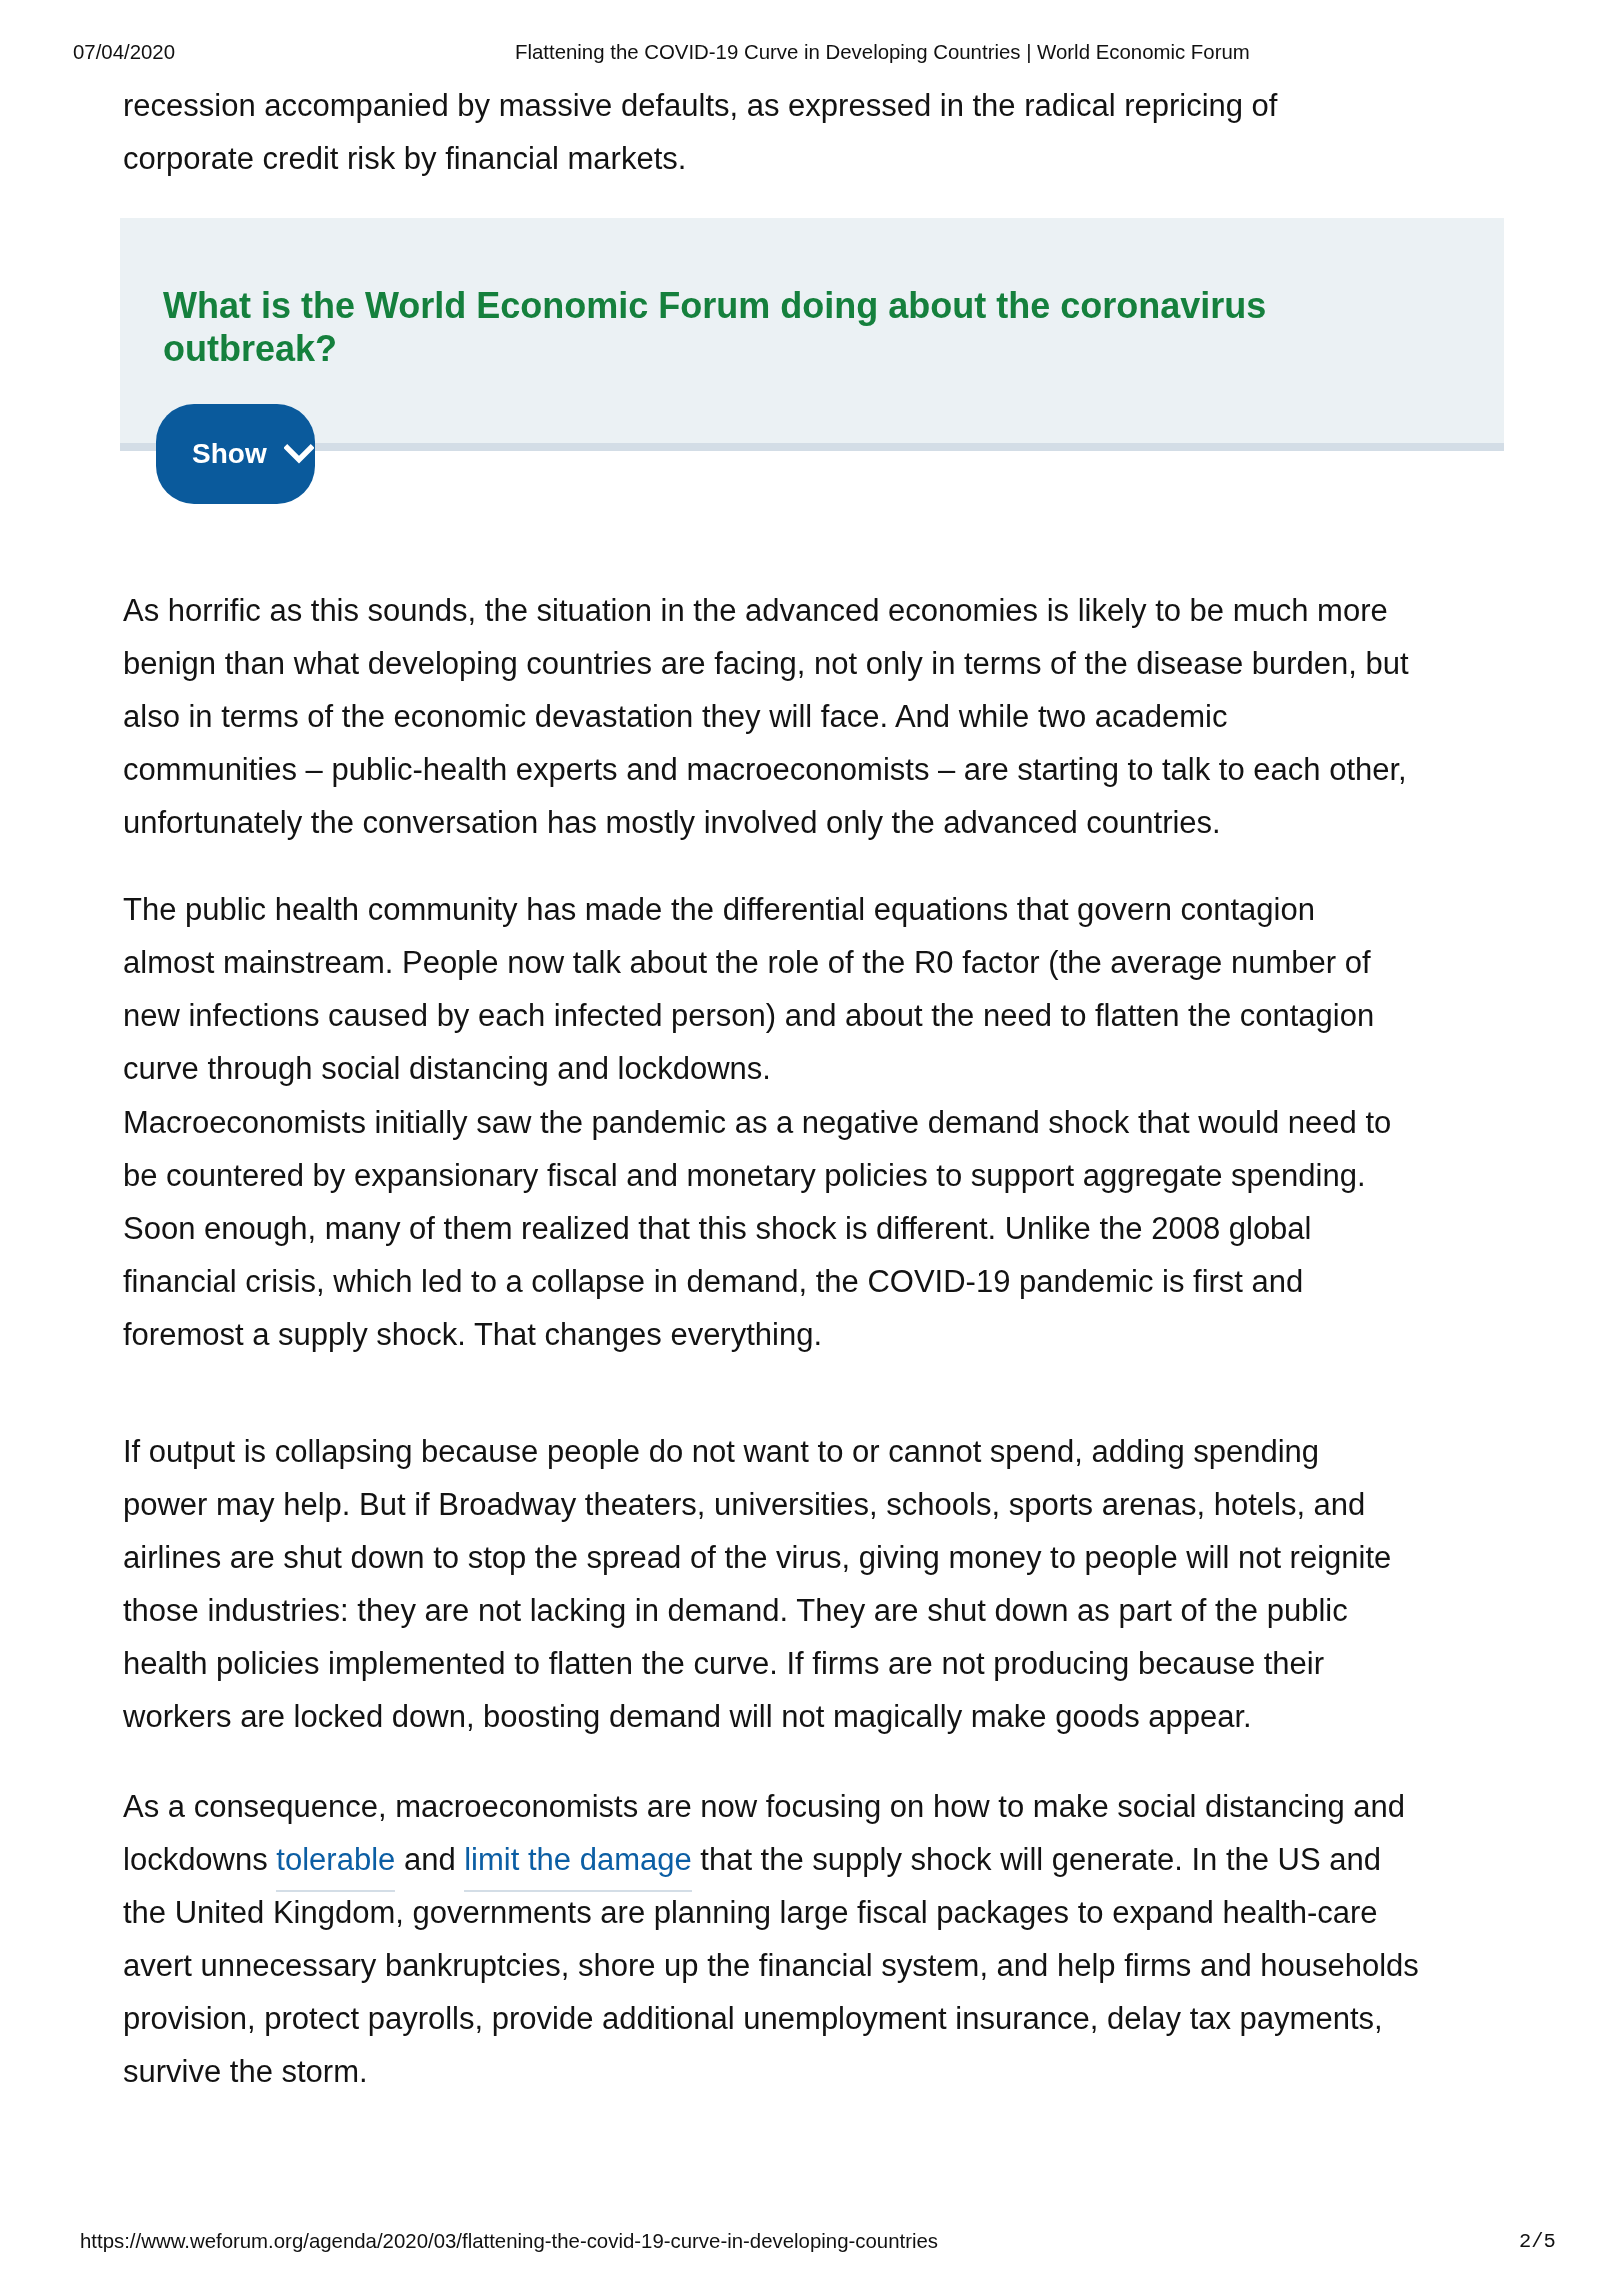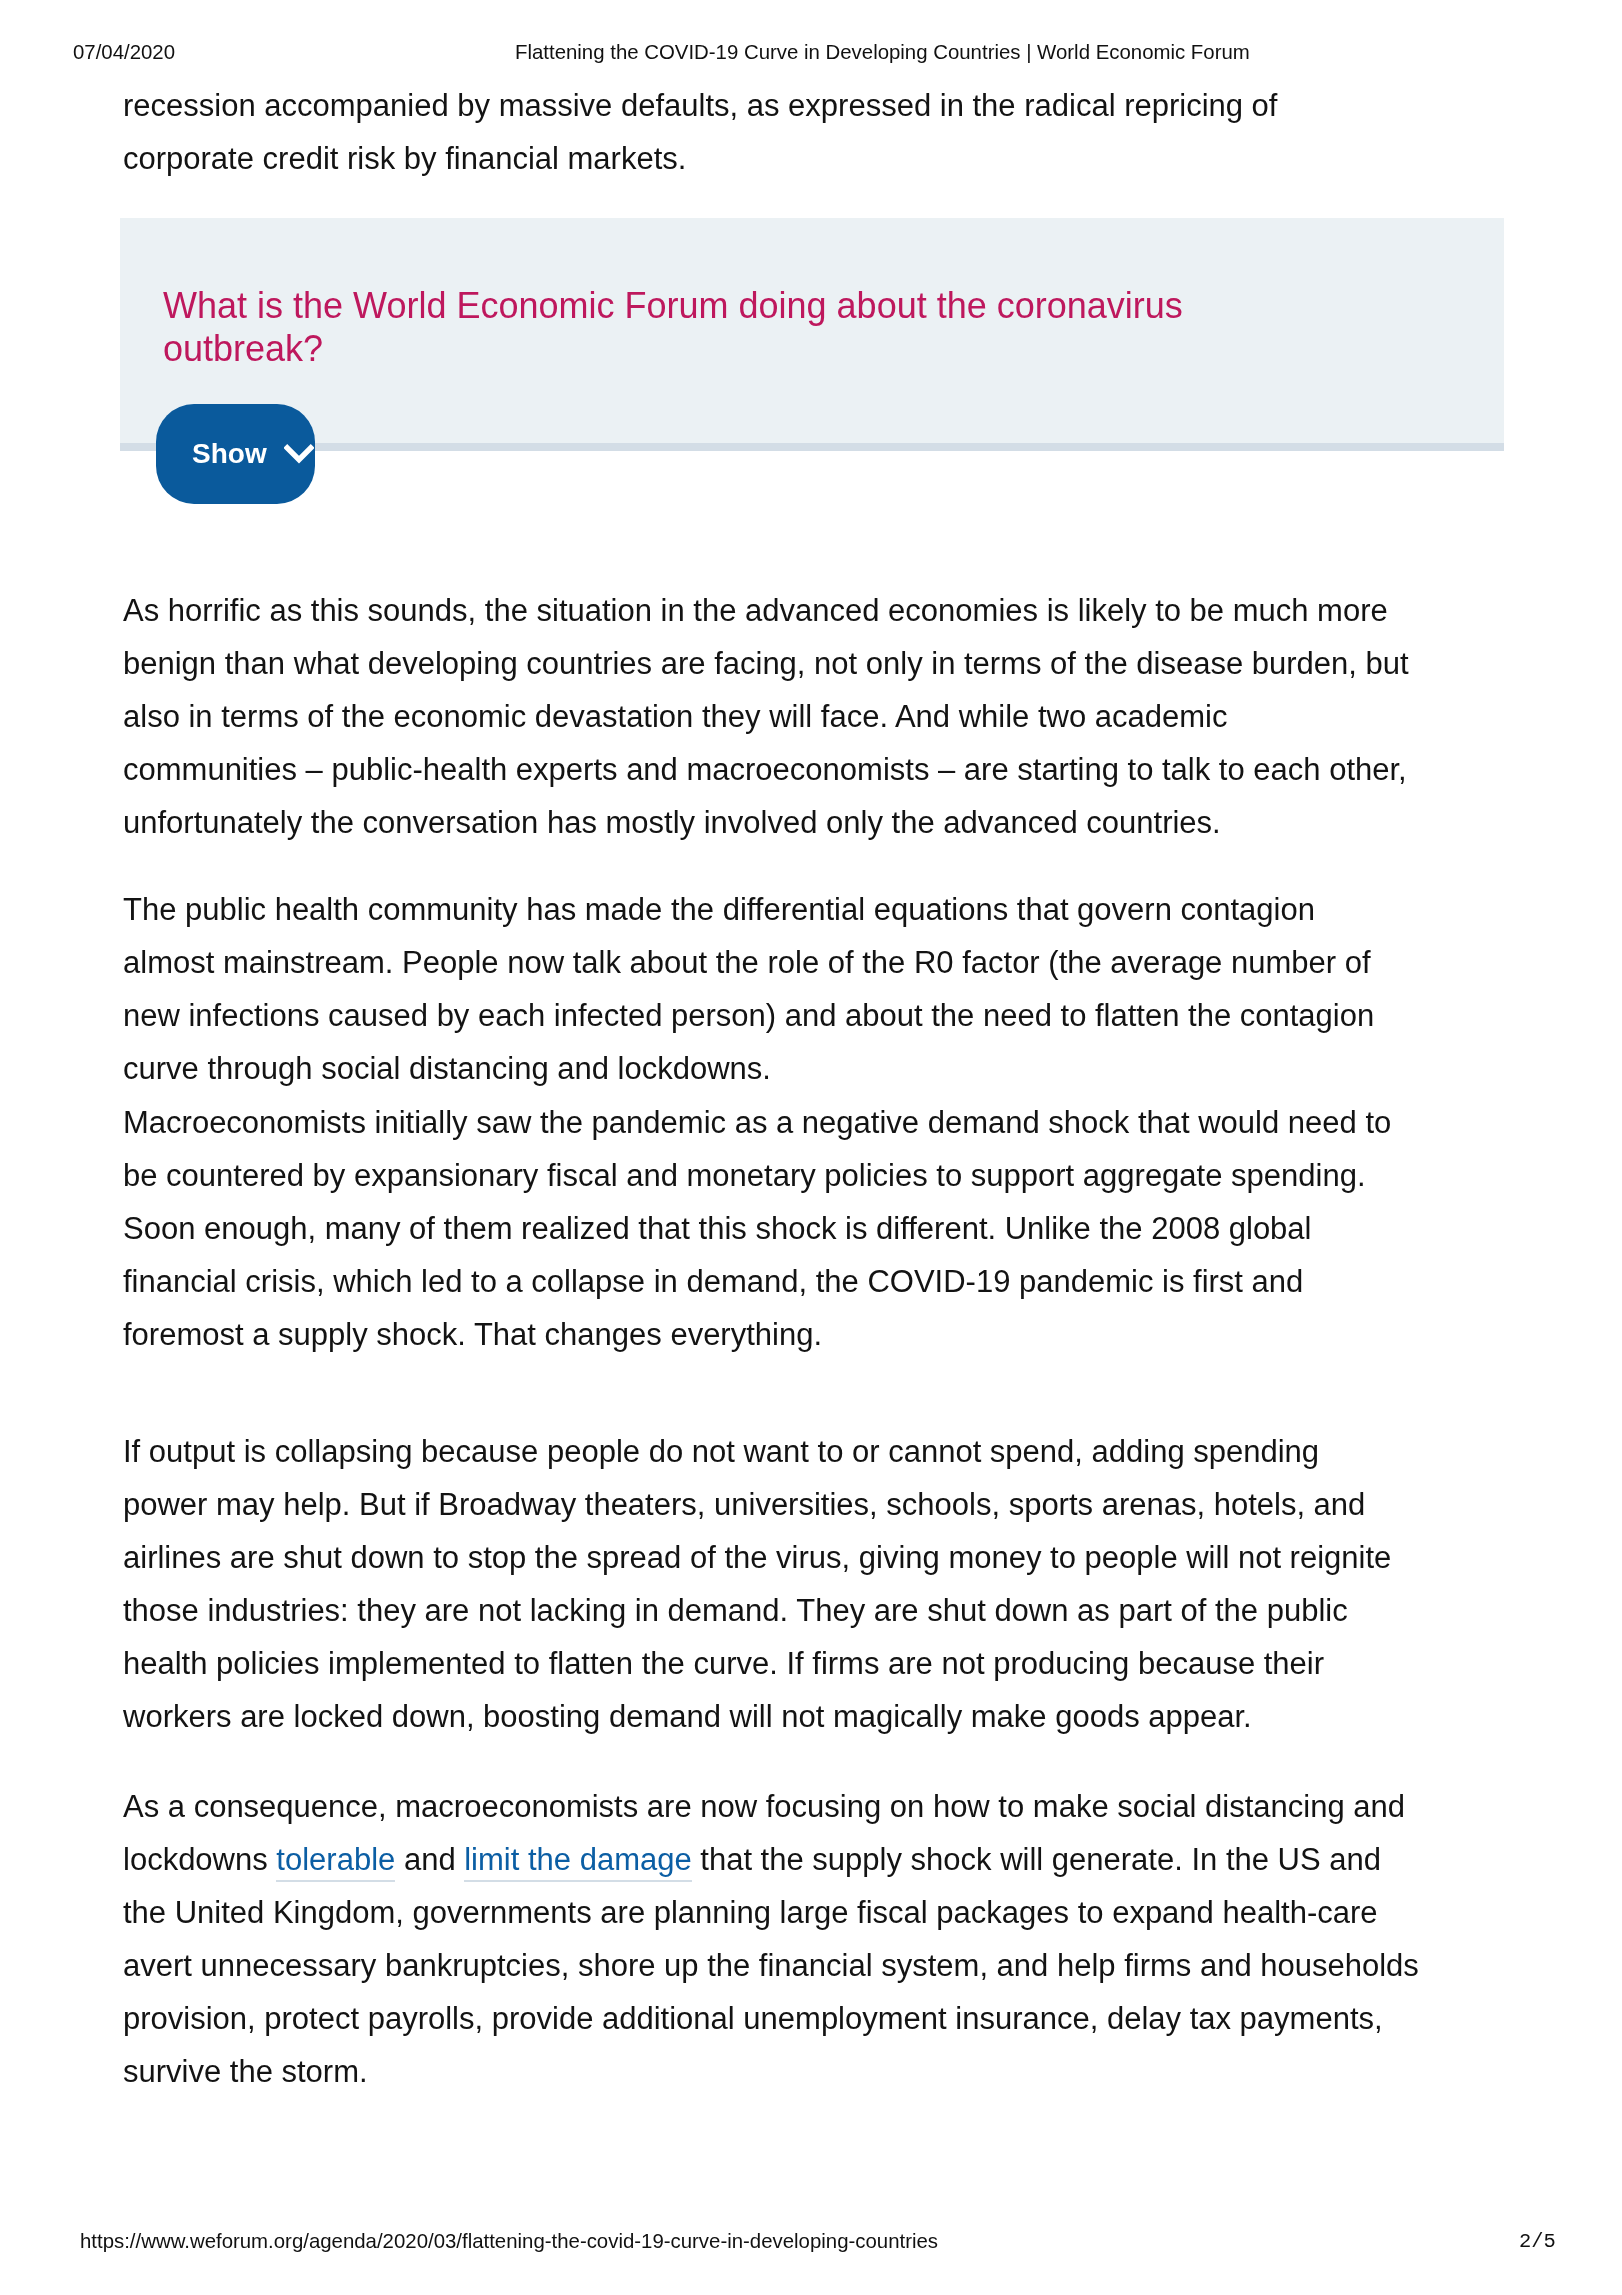--- a/index.html
+++ b/index.html
@@ -3,26 +3,26 @@
 <meta charset="utf-8">
 <style>
   html, body { margin:0; padding:0; }
   body { width:1622px; height:2295px; position:relative; background:#ffffff; overflow:hidden;
          font-family:"Liberation Sans", sans-serif; color:#121212; }
   .hdr { position:absolute; font-size:20.4px; line-height:23.6px; color:#111; white-space:nowrap; }
   .para { position:absolute; left:123px; font-size:31px; line-height:53px; color:#131313; }
   .line { display:block; white-space:nowrap; height:53px; }
   .box { position:absolute; left:120px; top:218px; width:1384px; height:225px; background:#ebf1f4;
          border-bottom:8.6px solid #d3dde6; }
-  .box-title { position:absolute; left:163px; top:284px; font-size:36px; line-height:43px; font-weight:normal; color:#be185d; white-space:nowrap; }
+  .box-title { position:absolute; left:163px; top:284px; font-size:36px; line-height:43px; font-weight:bold; color:#15803d; white-space:nowrap; }
   .btn { position:absolute; left:156px; top:404px; width:159px; height:100px; border-radius:38px;
          background:#0a5a9c; color:#fff; display:flex; align-items:center; justify-content:flex-start;
          box-sizing:border-box; padding-left:36px; font-weight:bold; font-size:28px; cursor:pointer; }
   .btn svg { margin-left:17.3px; }
-  a.lnk { color:#0b5ea4; text-decoration:none; border-bottom:2.4px solid #d3dde6; padding-bottom:3px; }
+  a.lnk { color:#0b5ea4; text-decoration:none; border-bottom:2.4px solid #d3dde6; padding-bottom:13px; }
 </style>
 </head>
 <body>
 
 <div class="hdr" style="left:73px; top:41px;">07/04/2020</div>
 <div class="hdr" style="left:515px; top:41px;">Flattening the COVID-19 Curve in Developing Countries | World Economic Forum</div>
 
 <div class="para" style="top:79px;">
   <span class="line">recession accompanied by massive defaults, as expressed in the radical repricing of</span>
   <span class="line">corporate credit risk by financial markets.</span>

